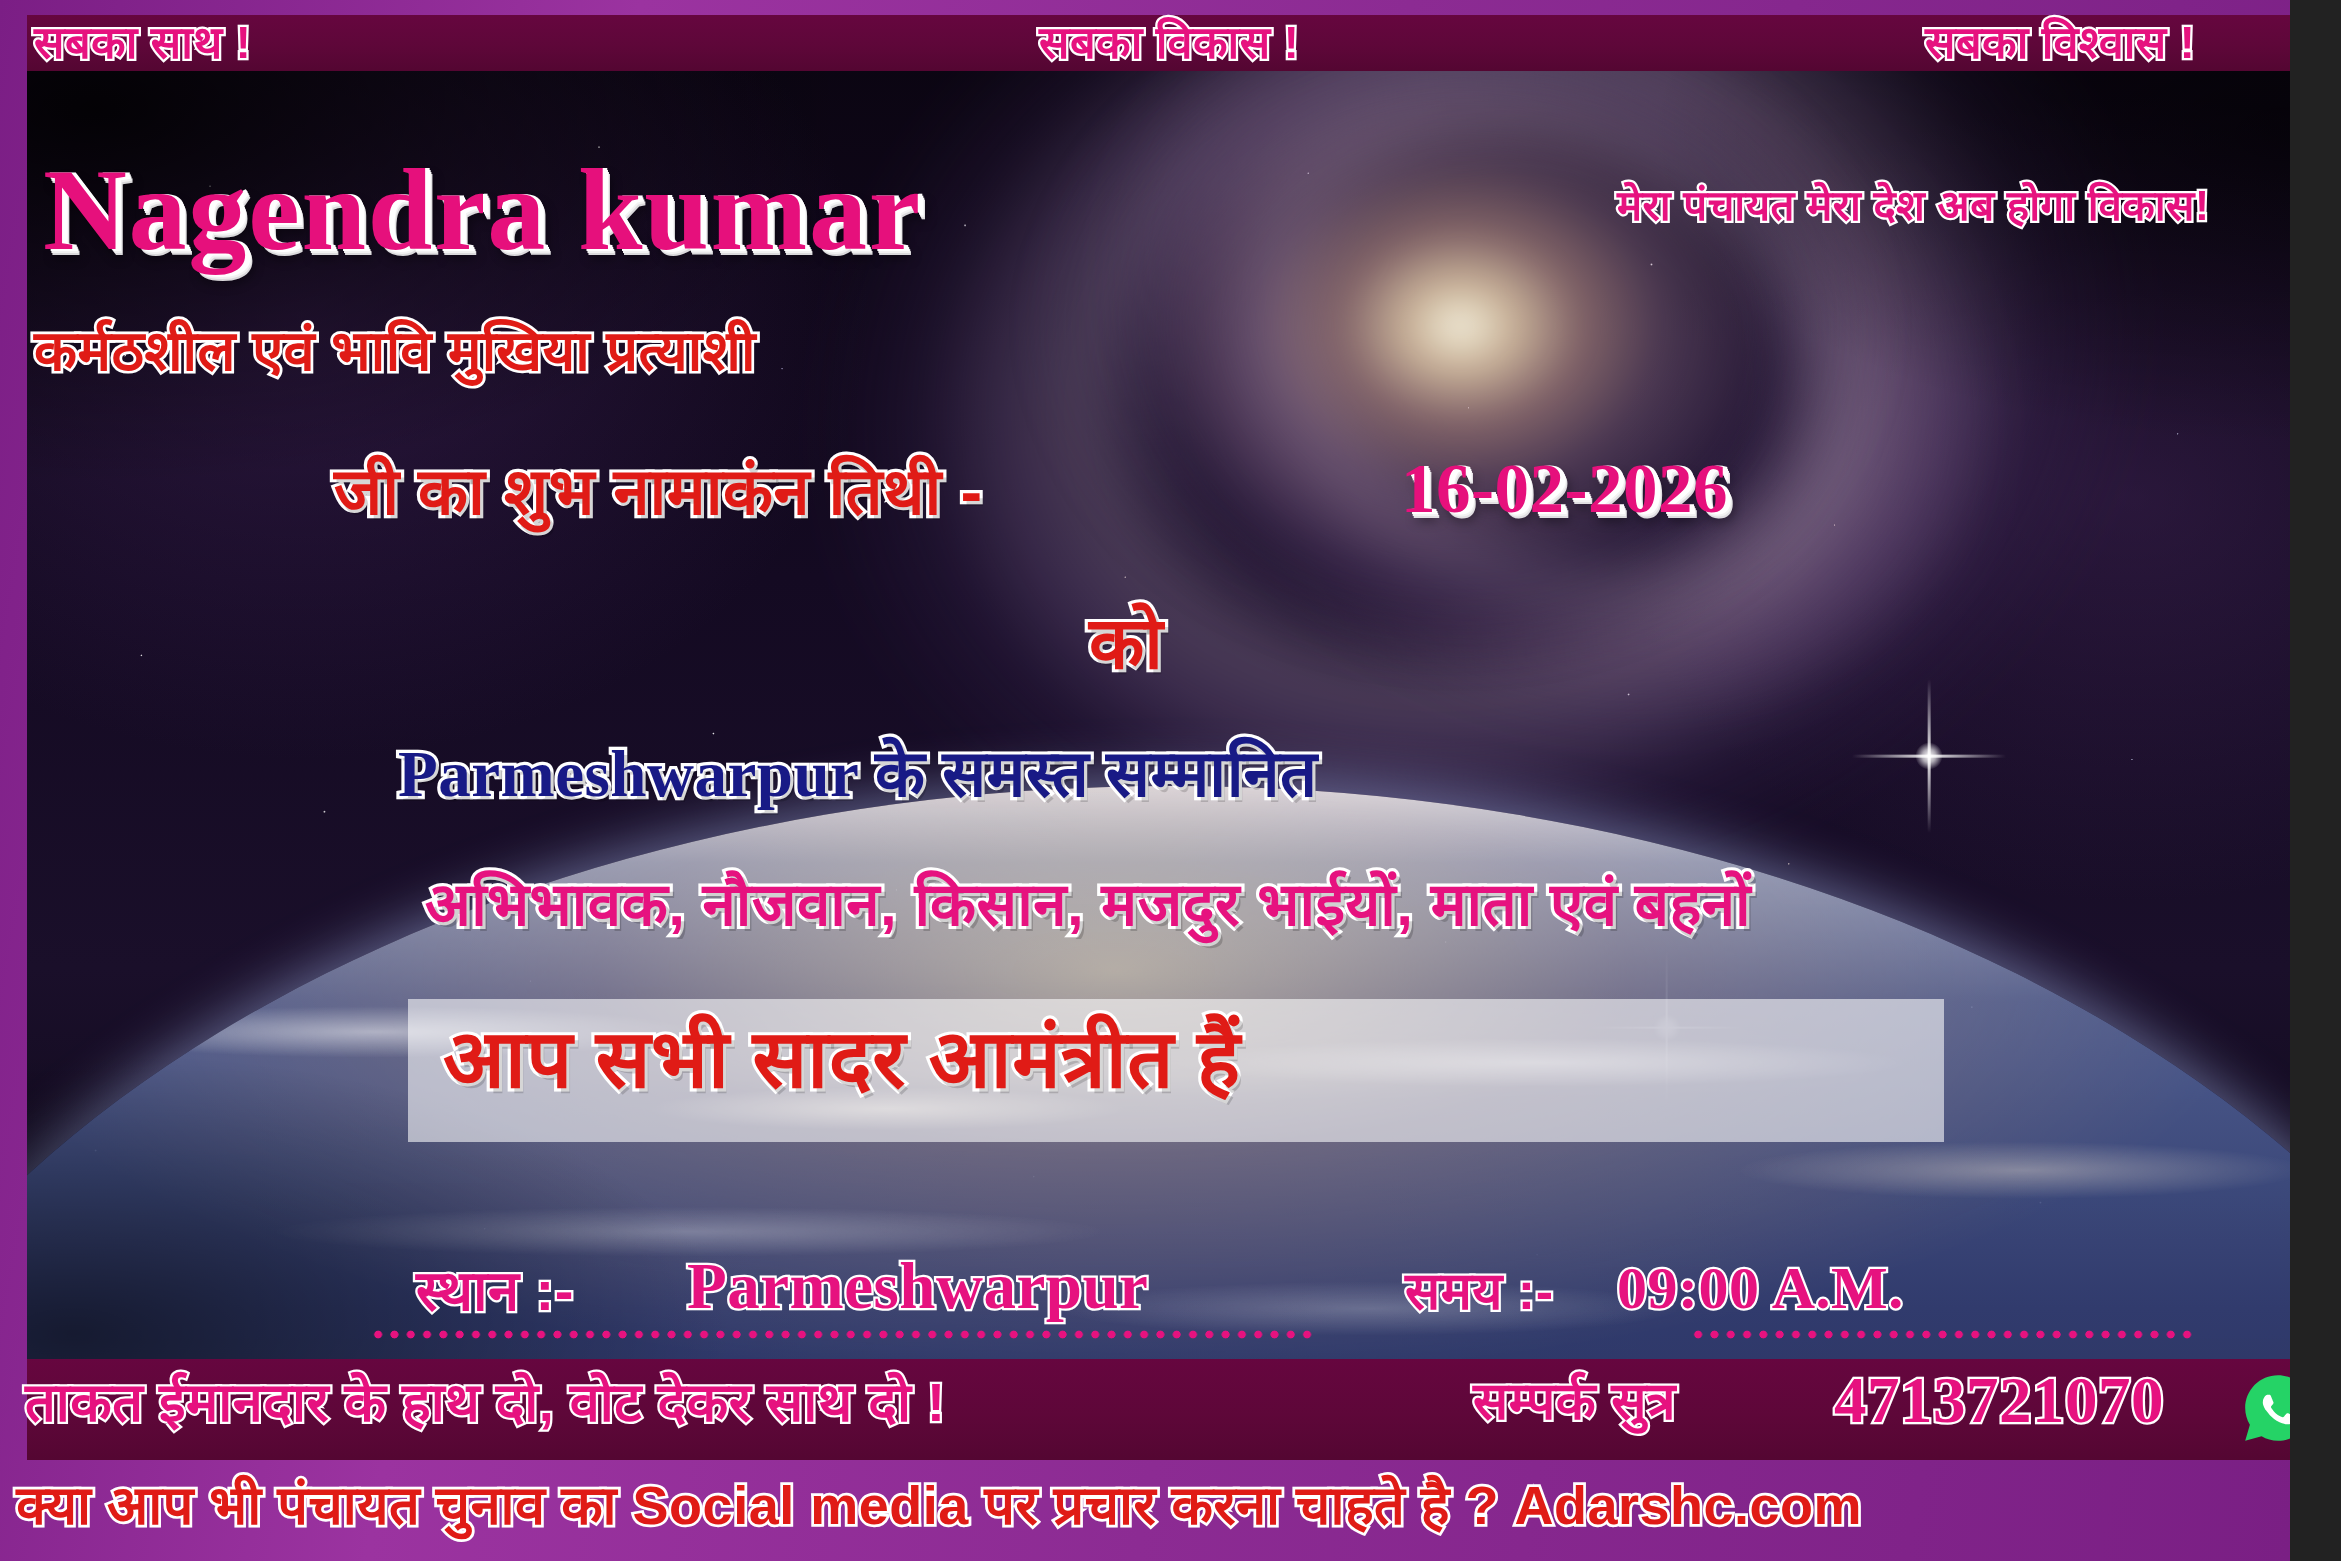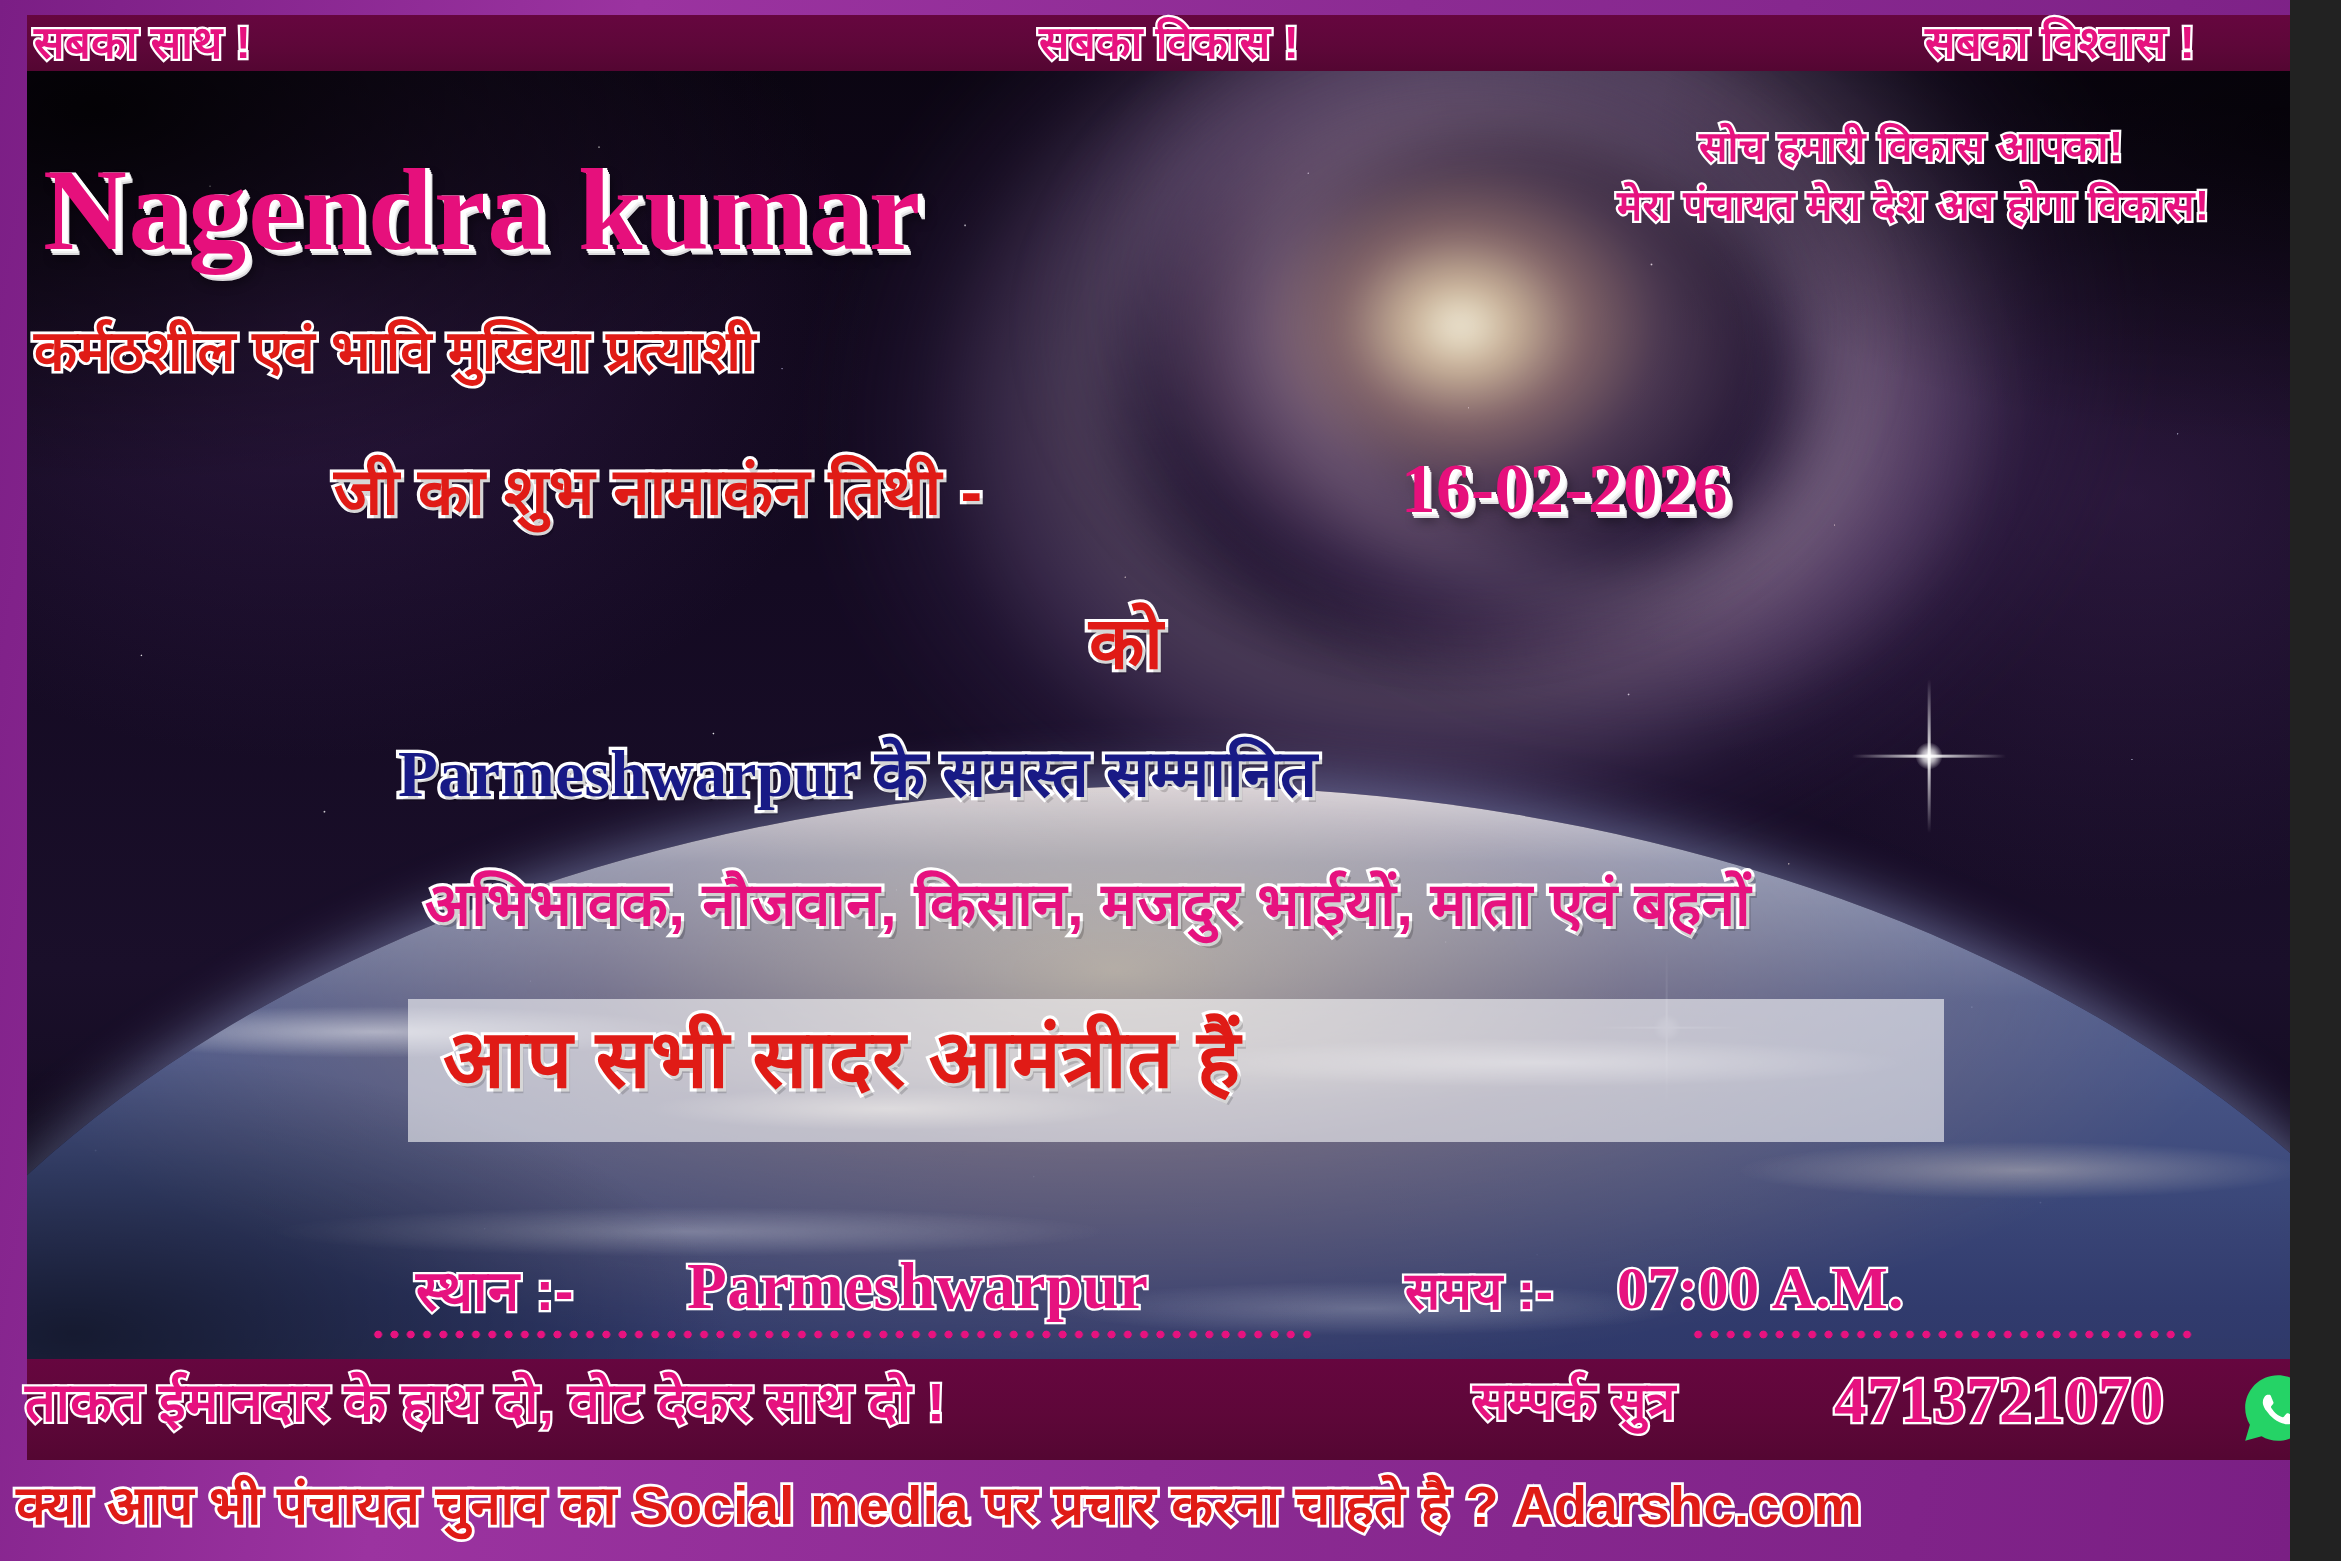--- a/index.html
+++ b/index.html
@@ -314,41 +314,40 @@
     <div class="earth-clouds"></div>
     <div class="vignette"></div>
   </div>
 
   <div class="bar bar-top"></div>
 
   <div class="t magenta-out-sm sans" id="slogan-left">सबका साथ !</div>
   <div class="t magenta-out-sm sans" id="slogan-center">सबका विकास !</div>
   <div class="t magenta-out-sm sans" id="slogan-right">सबका विश्वास !</div>
 
-  <div class="t magenta-out-sm sans" id="tagline-1">सोच हमारी विकास आपका!</div>
   <div class="t magenta-out-sm sans" id="tagline-2">मेरा पंचायत मेरा देश अब होगा विकास!</div>
 
   <div class="t magenta-plain serif" id="cand-name">Nagendra kumar</div>
   <div class="t red-out-sm sans" id="cand-role">कर्मठशील एवं भावि मुखिया प्रत्याशी</div>
 
   <div class="t red-out sans" id="date-line">जी का शुभ नामाकंन तिथी -</div>
   <div class="t magenta-plain serif" id="date-val">16-02-2026</div>
 
   <div class="t red-out sans" id="ko">को</div>
 
   <div class="t navy-out serif" id="village-line">Parmeshwarpur के समस्त सम्मानित</div>
   <div class="t magenta-out sans" id="aud-line">अभिभावक, नौजवान, किसान, मजदुर भाईयों, माता एवं बहनों</div>
 
   <div class="invite-band"></div>
   <div class="t red-out sans" id="invite-line">आप सभी सादर आमंत्रीत हैं</div>
 
   <div class="t magenta-out-sm sans" id="venue-label">स्थान :-</div>
   <div class="t magenta-out-sm serif" id="venue-val">Parmeshwarpur</div>
   <div class="t magenta-out-sm sans" id="time-label">समय :-</div>
-  <div class="t magenta-out-sm serif" id="time-val">07:00 A.M.</div>
+  <div class="t magenta-out-sm serif" id="time-val">09:00 A.M.</div>
 
   <div class="dotline" id="dots-1"></div>
   <div class="dotline" id="dots-2"></div>
 
   <div class="bar bar-bottom"></div>
 
   <div class="t magenta-out-sm sans" id="foot-slogan">ताकत ईमानदार के हाथ दो, वोट देकर साथ दो !</div>
   <div class="t magenta-out-sm sans" id="foot-contact-label">सम्पर्क सुत्र</div>
   <div class="t magenta-out-sm serif" id="foot-contact-num">4713721070</div>
 

